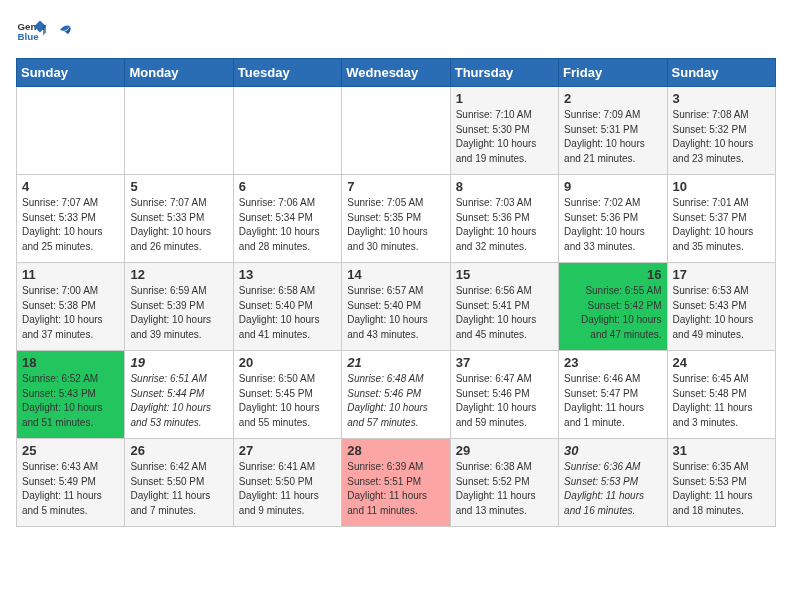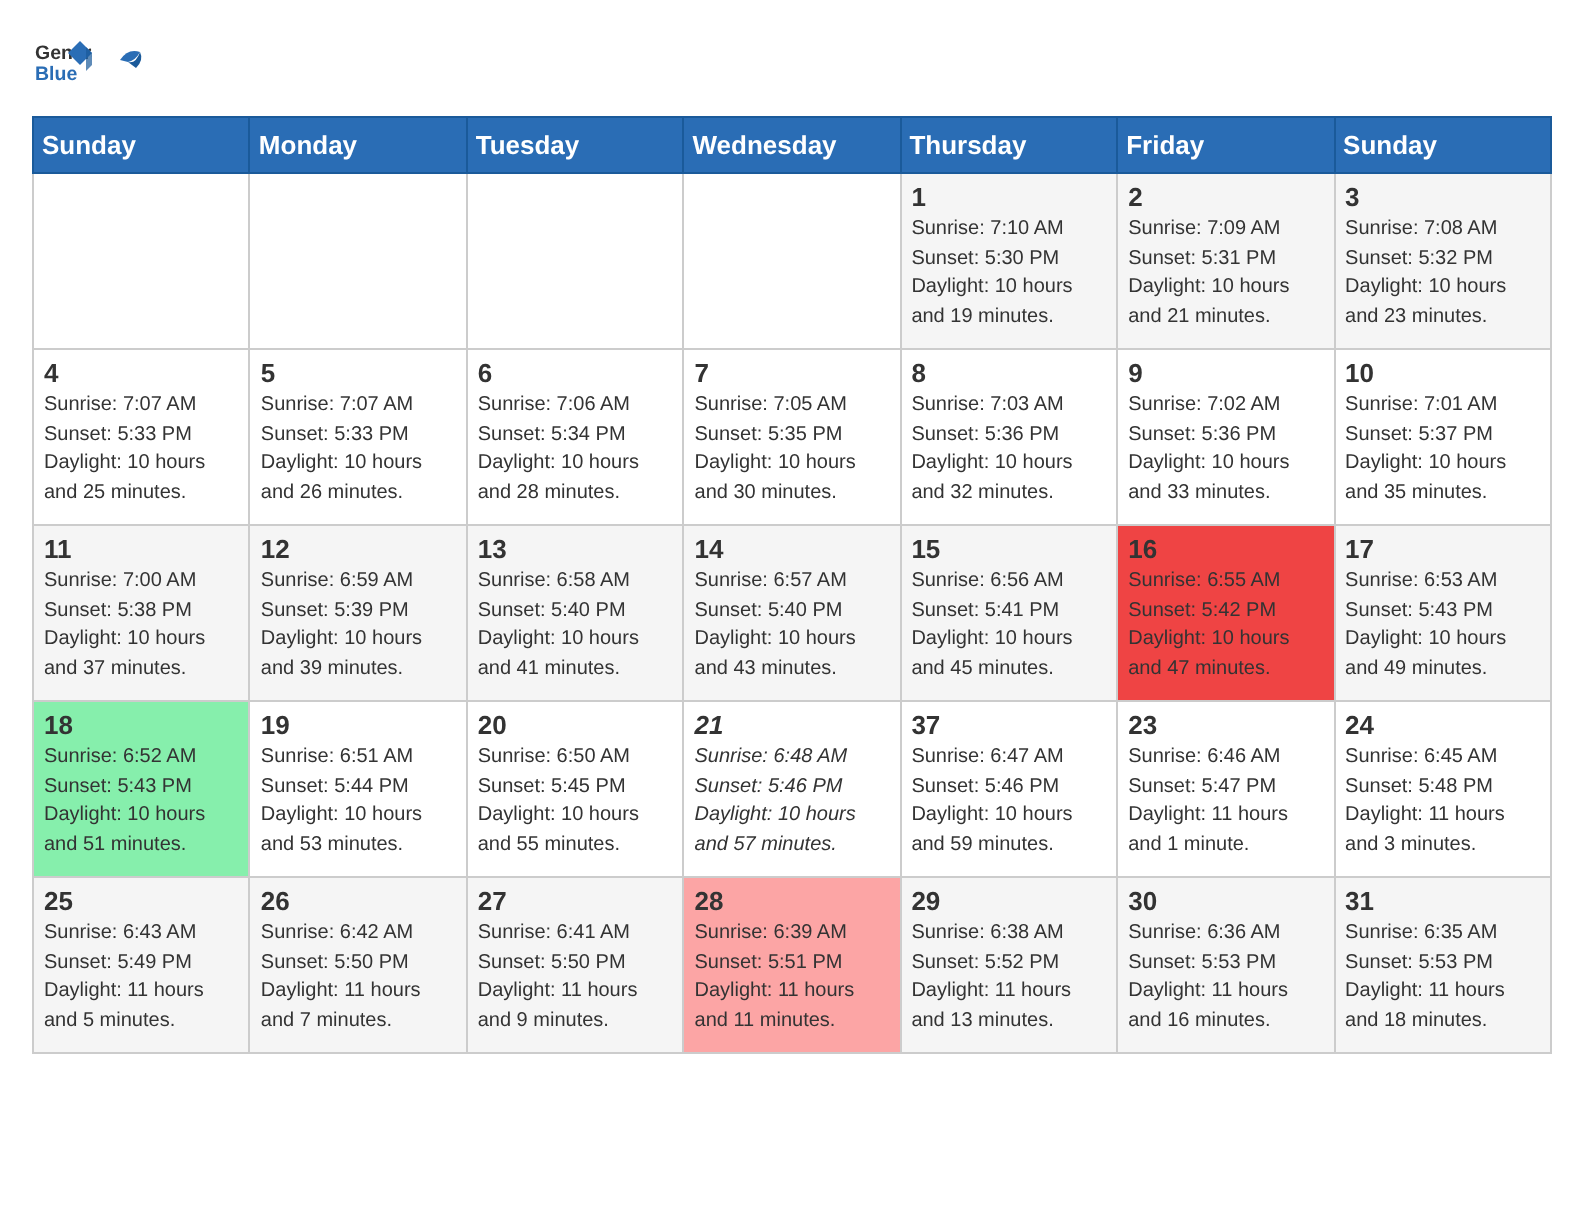--- a/index.html
+++ b/index.html
@@ -187,35 +187,35 @@
           <div class="day-info">Sunrise: 6:58 AM<br>Sunset: 5:40 PM<br><span style="font-weight: normal;">Daylight: 10 hours</span><br>and 41 minutes.</div>
         </td>
         <td style="background: rgb(245, 245, 245);">
           <span class="day-number">14</span>
           <div class="day-info">Sunrise: 6:57 AM<br>Sunset: 5:40 PM<br><span style="font-weight: normal;">Daylight: 10 hours</span><br>and 43 minutes.</div>
         </td>
         <td style="background: rgb(245, 245, 245);">
           <span class="day-number">15</span>
           <div class="day-info">Sunrise: 6:56 AM<br>Sunset: 5:41 PM<br><span style="font-weight: normal;">Daylight: 10 hours</span><br>and 45 minutes.</div>
         </td>
-        <td style="background: #ef4444;">
+        <td style="background: #22c55e; text-align: right;">
           <span class="day-number">16</span>
           <div class="day-info">Sunrise: 6:55 AM<br>Sunset: 5:42 PM<br><span style="font-weight: normal;">Daylight: 10 hours</span><br>and 47 minutes.</div>
         </td>
         <td style="background: rgb(245, 245, 245);">
           <span class="day-number">17</span>
           <div class="day-info">Sunrise: 6:53 AM<br>Sunset: 5:43 PM<br><span style="font-weight: normal;">Daylight: 10 hours</span><br>and 49 minutes.</div>
         </td>
       </tr>
       <tr>
-        <td style="background: #86efac;">
+        <td style="background: #22c55e;">
           <span class="day-number">18</span>
           <div class="day-info">Sunrise: 6:52 AM<br>Sunset: 5:43 PM<br><span style="font-weight: normal;">Daylight: 10 hours</span><br>and 51 minutes.</div>
         </td>
-        <td style="background: rgb(255, 255, 255);">
+        <td style="background: rgb(255, 255, 255); font-style: italic;">
           <span class="day-number">19</span>
           <div class="day-info">Sunrise: 6:51 AM<br>Sunset: 5:44 PM<br><span style="font-weight: normal;">Daylight: 10 hours</span><br>and 53 minutes.</div>
         </td>
         <td style="background: rgb(255, 255, 255);">
           <span class="day-number">20</span>
           <div class="day-info">Sunrise: 6:50 AM<br>Sunset: 5:45 PM<br><span style="font-weight: normal;">Daylight: 10 hours</span><br>and 55 minutes.</div>
         </td>
         <td style="background: rgb(255, 255, 255); font-style: italic;">
           <span class="day-number">21</span>
           <div class="day-info">Sunrise: 6:48 AM<br>Sunset: 5:46 PM<br><span style="font-weight: normal;">Daylight: 10 hours</span><br>and 57 minutes.</div>
@@ -247,21 +247,21 @@
           <div class="day-info">Sunrise: 6:41 AM<br>Sunset: 5:50 PM<br><span style="font-weight: normal;">Daylight: 11 hours</span><br>and 9 minutes.</div>
         </td>
         <td style="background: #fca5a5;">
           <span class="day-number">28</span>
           <div class="day-info">Sunrise: 6:39 AM<br>Sunset: 5:51 PM<br><span style="font-weight: normal;">Daylight: 11 hours</span><br>and 11 minutes.</div>
         </td>
         <td style="background: rgb(245, 245, 245);">
           <span class="day-number">29</span>
           <div class="day-info">Sunrise: 6:38 AM<br>Sunset: 5:52 PM<br><span style="font-weight: normal;">Daylight: 11 hours</span><br>and 13 minutes.</div>
         </td>
-        <td style="background: rgb(245, 245, 245);">
+        <td style="background: rgb(245, 245, 245); font-style: italic;">
           <span class="day-number">30</span>
           <div class="day-info">Sunrise: 6:36 AM<br>Sunset: 5:53 PM<br><span style="font-weight: normal;">Daylight: 11 hours</span><br>and 16 minutes.</div>
         </td>
         <td style="background: rgb(245, 245, 245);">
           <span class="day-number">31</span>
           <div class="day-info">Sunrise: 6:35 AM<br>Sunset: 5:53 PM<br><span style="font-weight: normal;">Daylight: 11 hours</span><br>and 18 minutes.</div>
         </td>
       </tr>
     </tbody>
 </table>

